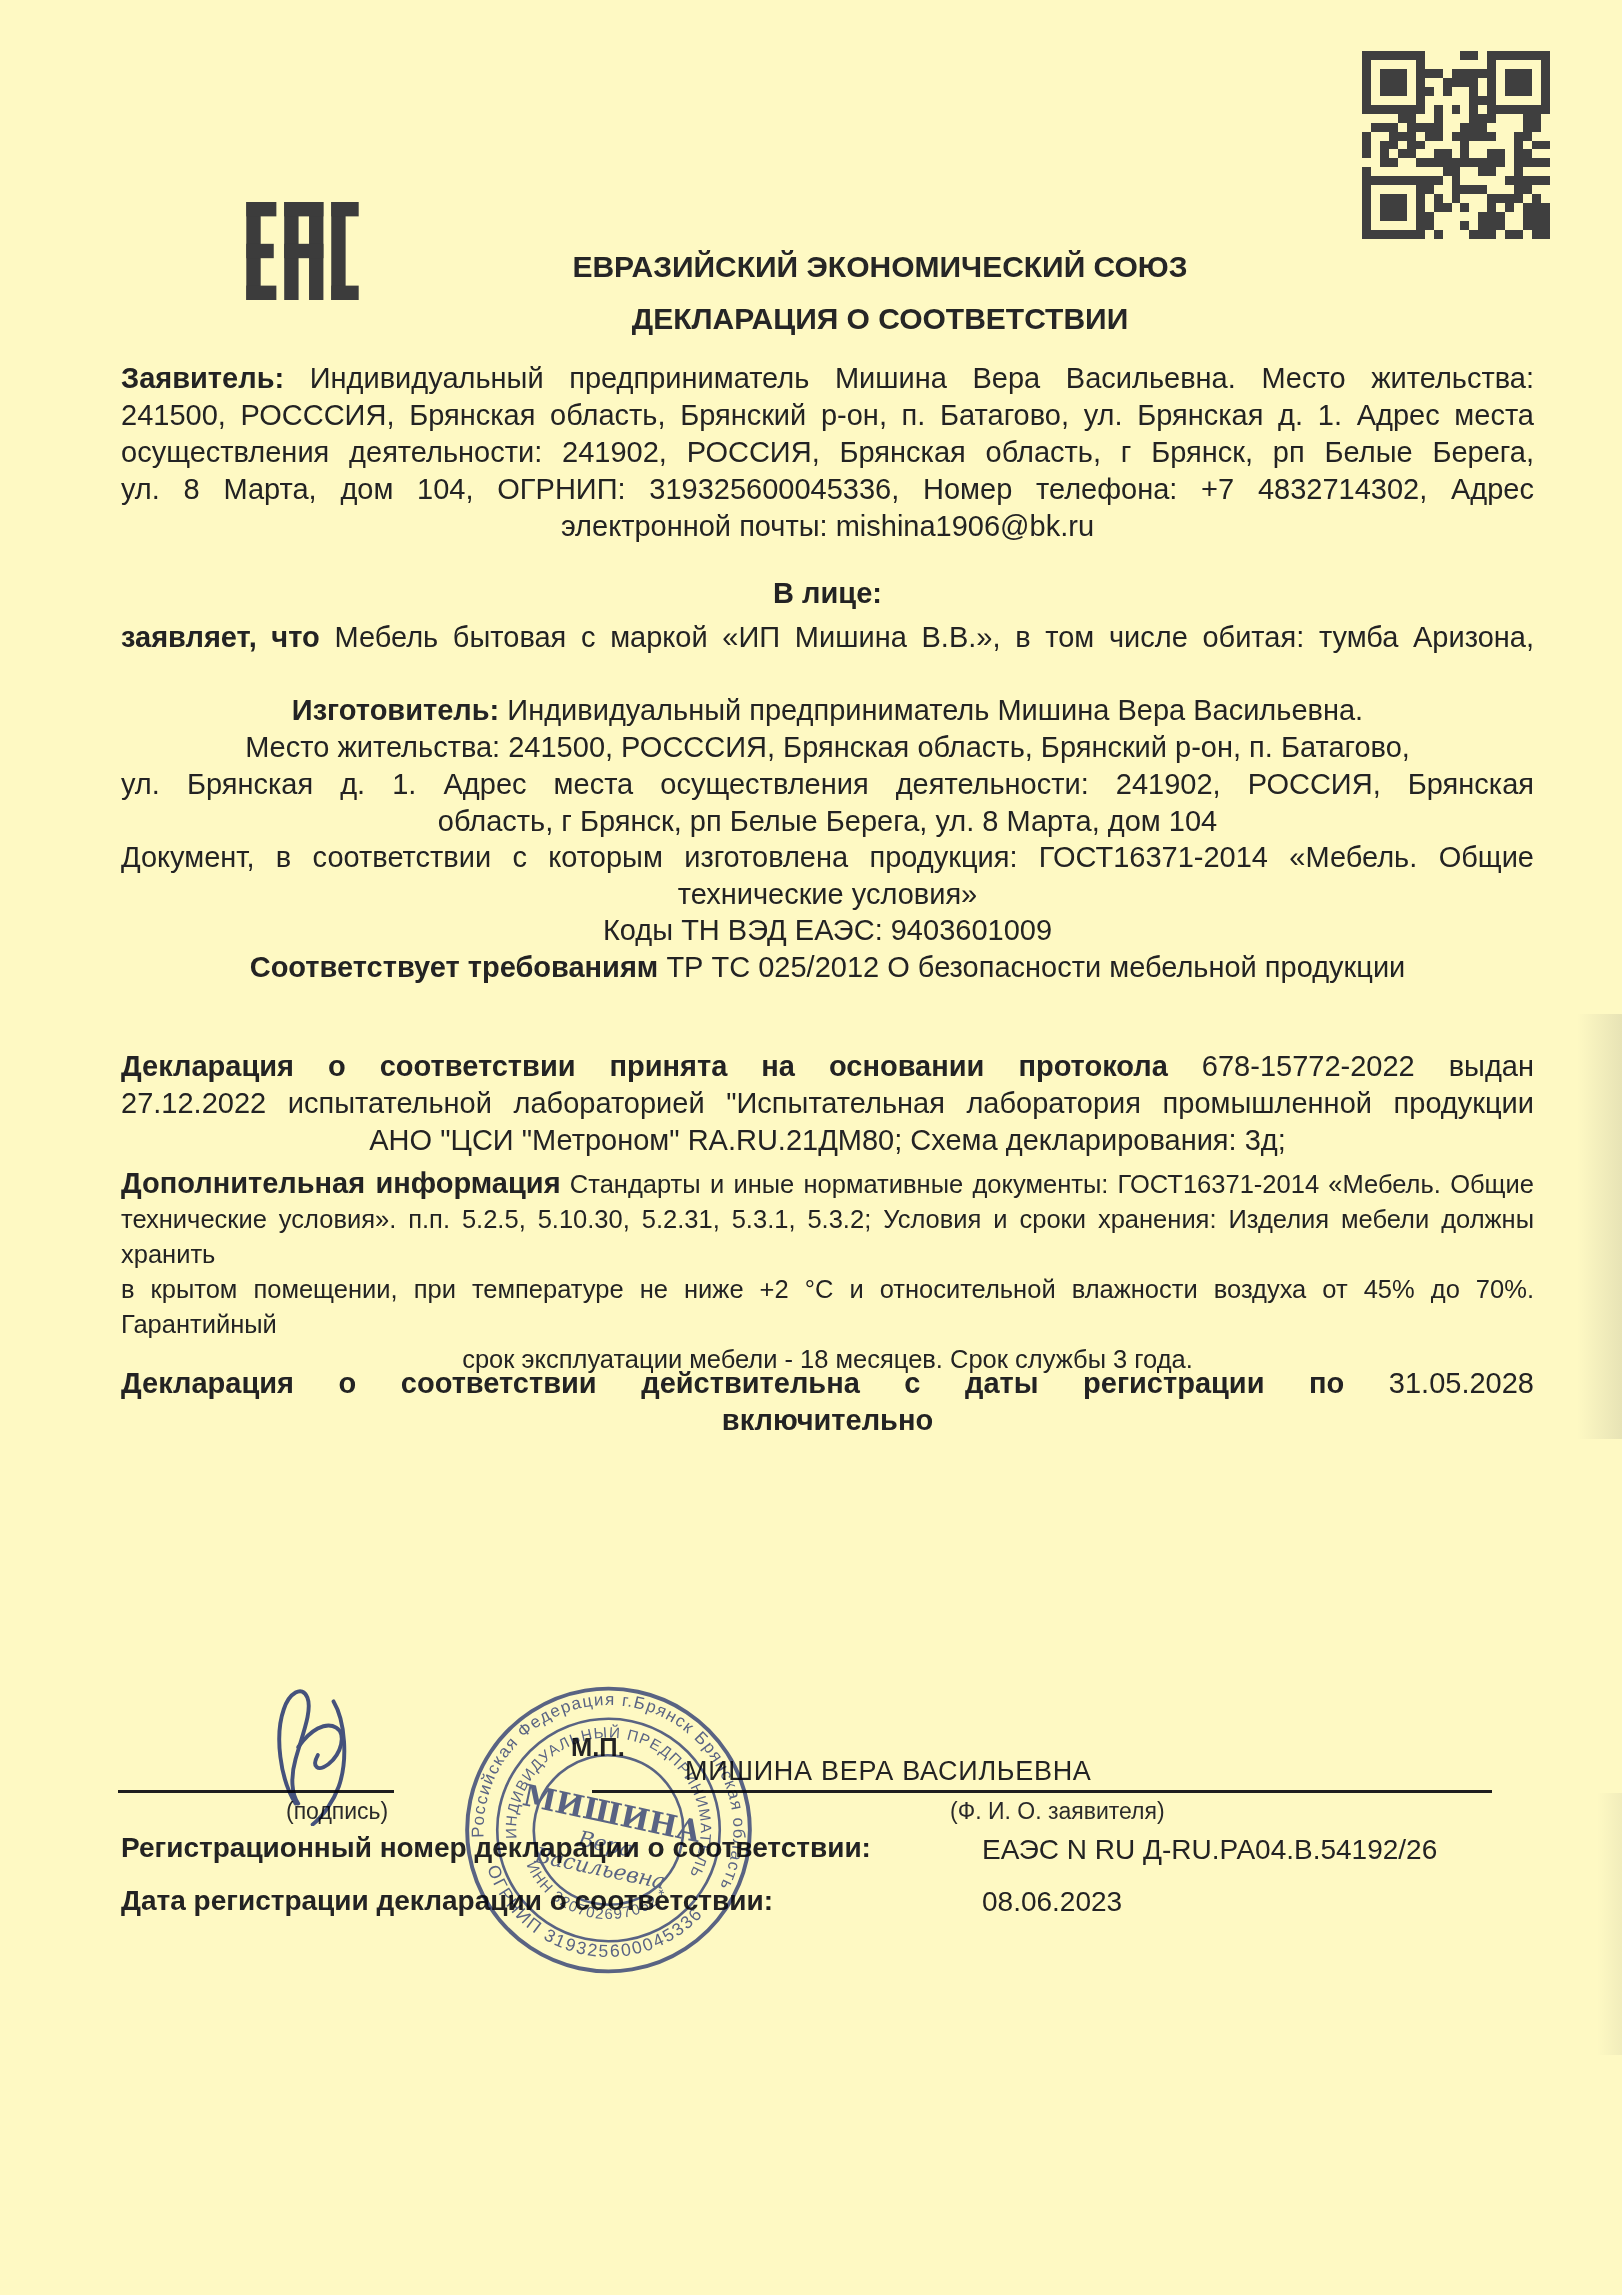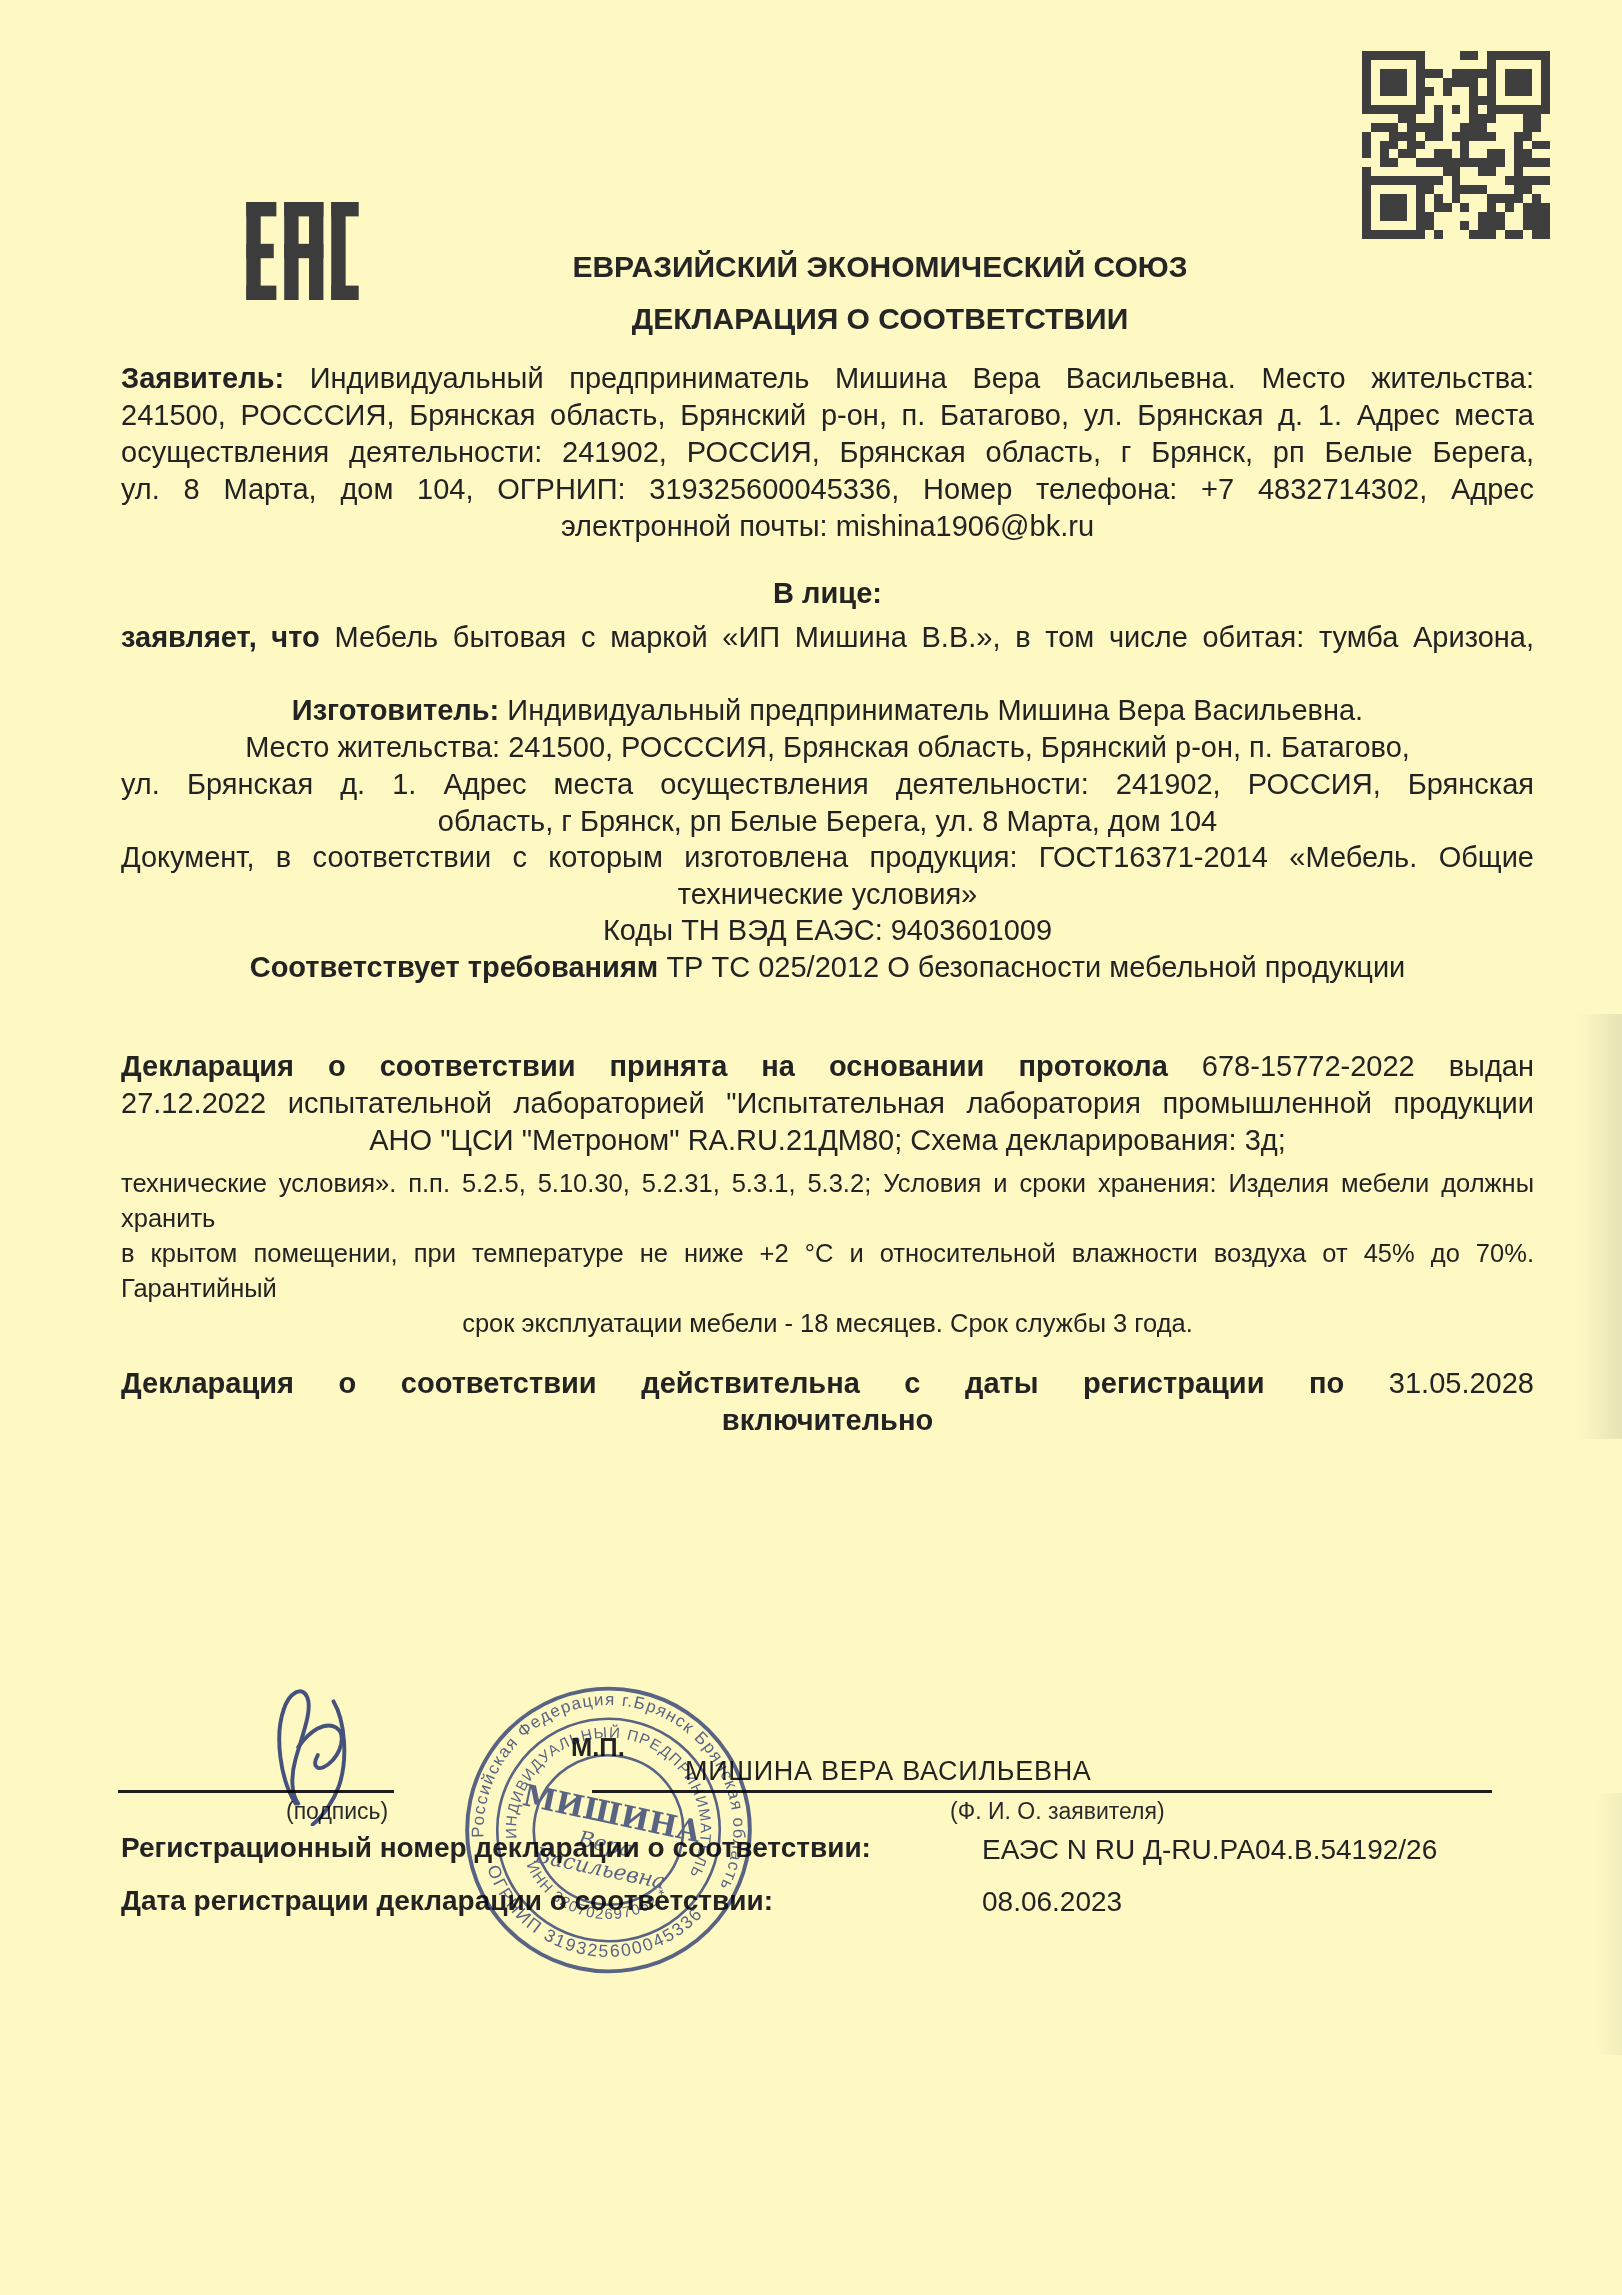--- a/index.html
+++ b/index.html
@@ -341,20 +341,21 @@
     <div class="l"><span class="b">Соответствует требованиям</span><span>  ТР ТС 025/2012 О безопасности мебельной продукции</span></div>
   </div>
 
   <div class="blk" style="top:1048px;">
     <div class="l j"><span class="b">Декларация о соответствии принята на основании протокола</span><span> 678-15772-2022 выдан</span></div>
     <div class="l j">27.12.2022  испытательной лабораторией "Испытательная лаборатория промышленной продукции</div>
     <div class="l">АНО "ЦСИ "Метроном" RA.RU.21ДМ80; Схема декларирования: 3д;</div>
   </div>
 
   <div class="blk small" style="top:1166px;">
+    <div class="l j"><span class="lbl-lg">Дополнительная информация</span><span> Стандарты и иные нормативные документы: ГОСТ16371-2014 «Мебель. Общие</span></div>
     <div class="l j">технические условия». п.п. 5.2.5, 5.10.30, 5.2.31, 5.3.1, 5.3.2; Условия и сроки хранения: Изделия мебели должны хранить</div>
     <div class="l j">в крытом помещении, при температуре не ниже +2 °С и относительной влажности воздуха от 45% до 70%. Гарантийный</div>
     <div class="l">срок эксплуатации мебели - 18 месяцев. Срок службы 3 года.</div>
   </div>
 
   <div class="blk" style="top:1365px;">
     <div class="l j"><span class="b">Декларация о соответствии действительна с даты регистрации по</span><span> 31.05.2028</span></div>
     <div class="l b">включительно</div>
   </div>
 

